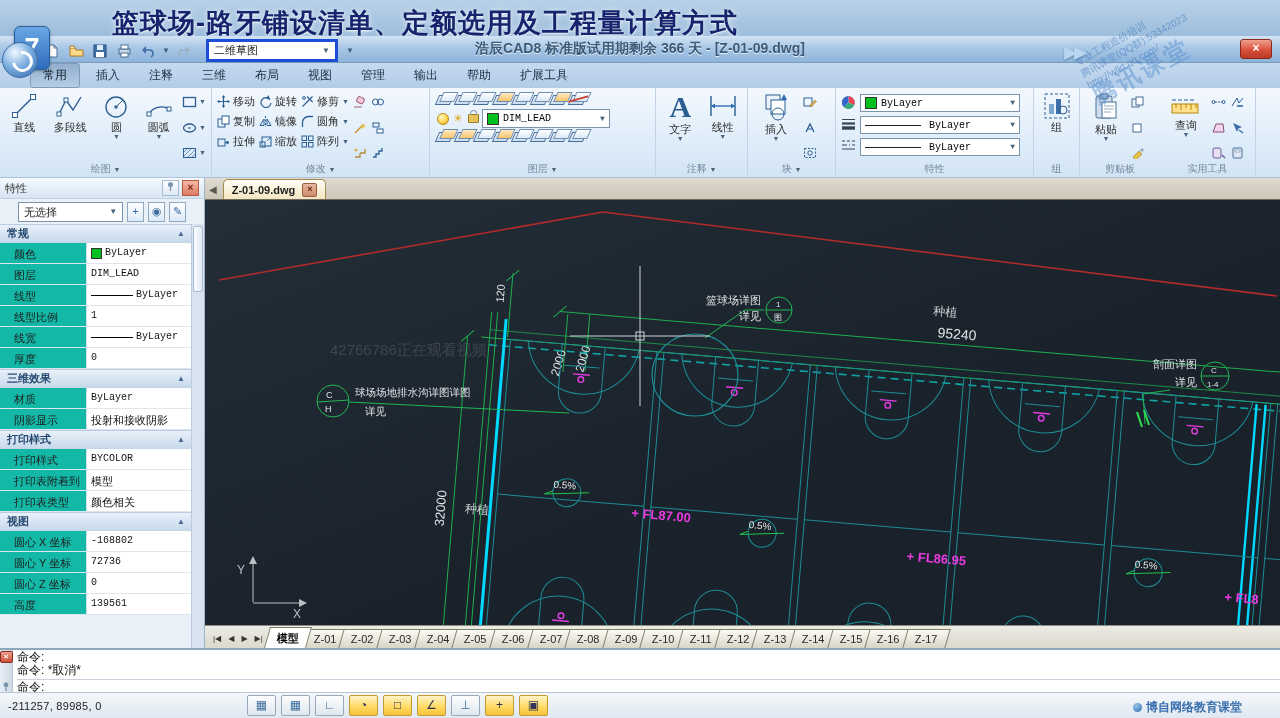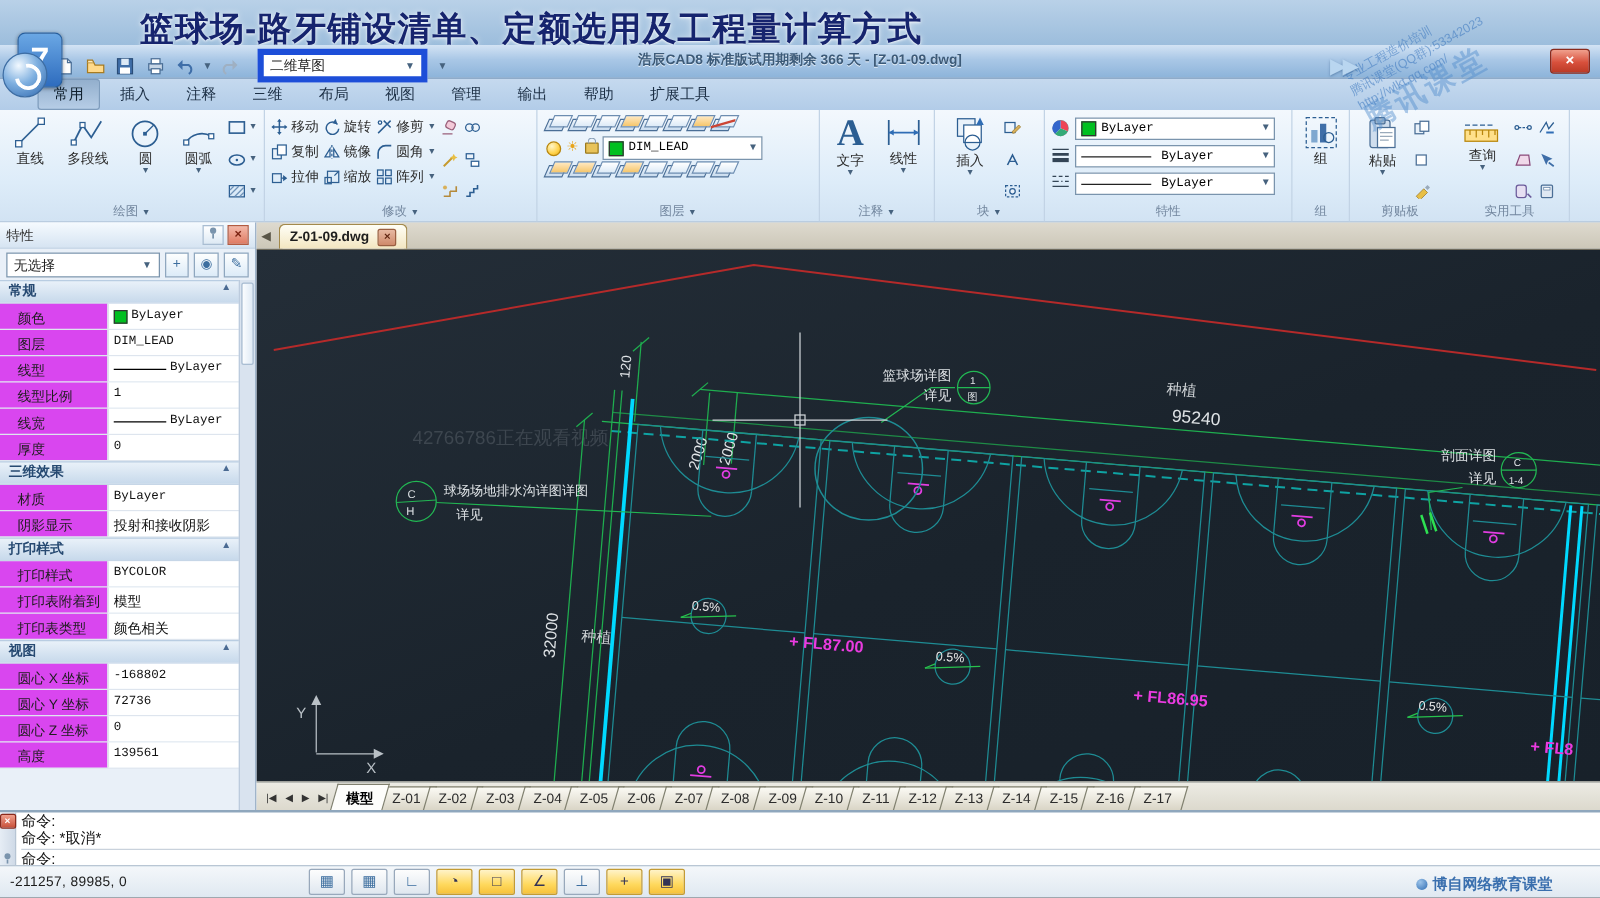--- a/index.html
+++ b/index.html
@@ -13,24 +13,24 @@
   .promo-mark{position:absolute;right:-6px;top:2px;z-index:45;transform:rotate(-29deg);color:rgba(56,116,190,.55);font-size:10px;line-height:13px;text-align:left;width:215px;pointer-events:none}
   .promo-mark .big{font-size:24px;font-weight:bold;letter-spacing:3px;color:rgba(80,140,205,.45)}
   .ff-mark{position:absolute;left:1064px;top:42px;z-index:45;color:#b9d6f0;font-size:17px;letter-spacing:-3px;text-shadow:0 1px 2px rgba(40,80,130,.5)}
 
   
   .titlebar{position:absolute;left:0;top:36px;width:1280px;height:26px;background:linear-gradient(180deg,#d3e3f4,#a9c7e6 45%,#8db4da);border-bottom:1px solid #7d9cbd;z-index:25}
   .app-icon{position:absolute;left:2px;top:42px;width:34px;height:34px;border-radius:50%;background:radial-gradient(circle at 35% 28%,#f2f9ff,#7fb0e0 45%,#2d66ad);border:1px solid #3d6da3;z-index:41}
   .app-icon::after{content:"";position:absolute;left:9px;top:8px;width:15px;height:15px;border:3px solid #fff;border-left-color:transparent;border-radius:50%;transform:rotate(35deg)}
   .qat{position:absolute;left:42px;top:39px;display:flex;align-items:center;gap:4px;z-index:26}
   .qat .qbtn{width:20px;height:19px;display:flex;align-items:center;justify-content:center;border-radius:3px}
-  .workspace{display:flex;align-items:center;justify-content:space-between;background:#fff;border:5px solid #1d4ed8;height:17px;width:116px;font-size:11px;color:#222;padding:0 5px;margin-left:8px}
+  .workspace{display:flex;align-items:center;justify-content:space-between;background:#fff;border:3px solid #1d4ed8;height:17px;width:116px;font-size:11px;color:#222;padding:0 5px;margin-left:8px}
   .caret{font-size:8px;color:#46627e;line-height:1}
   .ws-extra{width:16px;height:17px;display:flex;align-items:center;justify-content:center}
-  .win-title{position:absolute;left:0;top:40px;width:1280px;text-align:center;font-size:11px;font-weight:bold;color:#3c5a78;text-shadow:0 1px 0 rgba(255,255,255,.7);z-index:25;pointer-events:none}
+  .win-title{position:absolute;left:0;top:40px;width:1280px;text-align:center;font-size:14px;font-weight:bold;color:#3c5a78;text-shadow:0 1px 0 rgba(255,255,255,.7);z-index:25;pointer-events:none}
   .close-btn{position:absolute;right:8px;top:39px;width:30px;height:18px;background:linear-gradient(180deg,#f0a08d,#d8503c 55%,#bb3a26);border:1px solid #8a2a1c;border-radius:3px;color:#fff;font-size:12px;font-weight:bold;text-align:center;line-height:17px;z-index:46}
 
   
   .menurow{position:absolute;left:0;top:62px;width:1280px;height:26px;background:linear-gradient(180deg,#c6daef,#b2cce8);display:flex;align-items:center;padding-left:30px;gap:3px;box-sizing:border-box}
   .menutab{font-size:12px;color:#1c2f45;padding:4px 13px;border-radius:3px;white-space:nowrap}
   .menutab.active{background:linear-gradient(180deg,#93afcd,#b6cde6);border:1px solid #7e9cbc;color:#10202e;padding:3px 12px}
 
   
   .ribbon{position:absolute;left:0;top:88px;width:1280px;height:90px;background:linear-gradient(180deg,#f3f8fd,#ddecf9 65%,#d2e3f3);border-bottom:1px solid #b0c4d9;display:flex;box-sizing:border-box}
   .panel{position:relative;height:100%;border-right:1px solid #c2d3e5;padding:4px 5px 14px;box-sizing:border-box;display:flex;gap:4px}
@@ -56,30 +56,30 @@
   .linemini{display:inline-block;width:56px;border-top:1px solid #222;margin-right:4px}
   .pc-left{display:flex;align-items:center;gap:4px}
   .bigA{font-size:30px;font-weight:bold;color:#2c5e92;line-height:30px;font-family:"Liberation Serif",serif}
 
   
   .palette{position:absolute;left:0;top:178px;width:205px;height:470px;background:#e9f0f8;border-right:1px solid #9fb4ca;box-sizing:border-box;z-index:10}
   .p-header{height:20px;background:linear-gradient(180deg,#f5fafe,#d6e4f2);border-bottom:1px solid #c0d1e3;display:flex;align-items:center;justify-content:space-between;padding:0 5px;font-size:11px;color:#333}
   .p-hbtns{display:flex;gap:3px}
   .p-hbtn{width:15px;height:14px;border:1px solid #a9bdd2;background:linear-gradient(180deg,#fff,#dde9f4);font-size:10px;line-height:13px;text-align:center;color:#555}
   .p-hbtn.close{background:linear-gradient(180deg,#f4b9a9,#df7a62);color:#7c2312;border-color:#b35b41;font-weight:bold}
-  .p-combo-row{height:26px;display:flex;align-items:center;gap:4px;padding:0 5px}
+  .p-combo-row{height:26px;display:flex;align-items:center;gap:4px;padding:0 18px}
   .p-select{display:flex;align-items:center;justify-content:space-between;width:118px;height:18px;background:#fff;border:1px solid #7a94ad;font-size:11px;padding:0 5px;color:#222}
   .p-mini{width:19px;height:18px;border:1px solid #8fa7bf;background:linear-gradient(180deg,#fdfefe,#dcebf8);font-size:11px;text-align:center;line-height:17px;color:#3c6e9f}
   .p-body{position:absolute;left:0;top:46px;right:12px;bottom:0;overflow:hidden}
   .p-scroll{position:absolute;right:0;top:46px;bottom:0;width:12px;background:#d9e3ef;border-left:1px solid #bccbdd}
   .p-thumb{position:absolute;left:1px;right:1px;top:2px;height:64px;background:linear-gradient(90deg,#fbfdff,#dfeaf5);border:1px solid #a9bdd2;border-radius:2px}
-  .section-h{height:17px;background:linear-gradient(180deg,#e9f1f9,#c7d9eb);border-top:1px solid #b9cde2;border-bottom:1px solid #c6d6e7;display:flex;justify-content:space-between;padding:0 7px;font-size:11px;font-weight:bold;color:#274a72}
+  .section-h{height:17px;background:linear-gradient(180deg,#e9f1f9,#c7d9eb);border-top:1px solid #b9cde2;border-bottom:1px solid #c6d6e7;display:flex;justify-content:space-between;align-items:center;padding:0 7px;font-size:11px;font-weight:bold;color:#274a72}
   .sec-caret{font-size:8px;color:#4a6a92}
   .prow{display:flex;height:21px;border-bottom:1px solid #dee5ee;font-size:11px;box-sizing:border-box}
-  .prow .lab{width:86px;min-width:86px;padding:4px 2px 0 14px;color:#1d1d1d;background:#d946ef;box-sizing:border-box;white-space:nowrap;overflow:hidden}
+  .prow .lab{width:86px;min-width:86px;padding:4px 2px 0 14px;color:#1d1d1d;background:#14b8a6;box-sizing:border-box;white-space:nowrap;overflow:hidden}
   .prow .val{flex:1;background:#fff;border-left:1px solid #d4dce6;padding:4px 4px 0;font-family:"Liberation Mono",monospace;font-size:10px;color:#111;white-space:nowrap;overflow:hidden;display:flex;align-items:flex-start;gap:3px}
   .val .gsw{display:inline-block;width:9px;height:9px;background:#00c020;border:1px solid #333;margin-top:1px}
   .val .lpf{display:inline-block;width:42px;border-top:1px solid #000;margin-top:6px}
 
   
   .doctabs{position:absolute;left:205px;top:178px;width:1075px;height:22px;background:linear-gradient(180deg,#dedacf,#ccc7b8);border-bottom:1px solid #6e6a5c;display:flex;align-items:flex-end;padding-left:4px;box-sizing:border-box;gap:6px}
   .dt-nav{font-size:10px;color:#5a5648;padding-bottom:4px}
   .doctab{height:19px;display:flex;align-items:center;gap:7px;padding:0 8px;background:linear-gradient(180deg,#fffef6,#f3e6c0);border:1px solid #a3894b;border-bottom:none;border-radius:5px 5px 0 0;font-size:11px;font-weight:bold;color:#1d1d1d}
   .dt-close{width:13px;height:12px;background:linear-gradient(180deg,#e7b9a2,#cf8a6b);border:1px solid #9a5f42;border-radius:2px;color:#5e2410;font-size:9px;font-weight:bold;text-align:center;line-height:11px}
 

